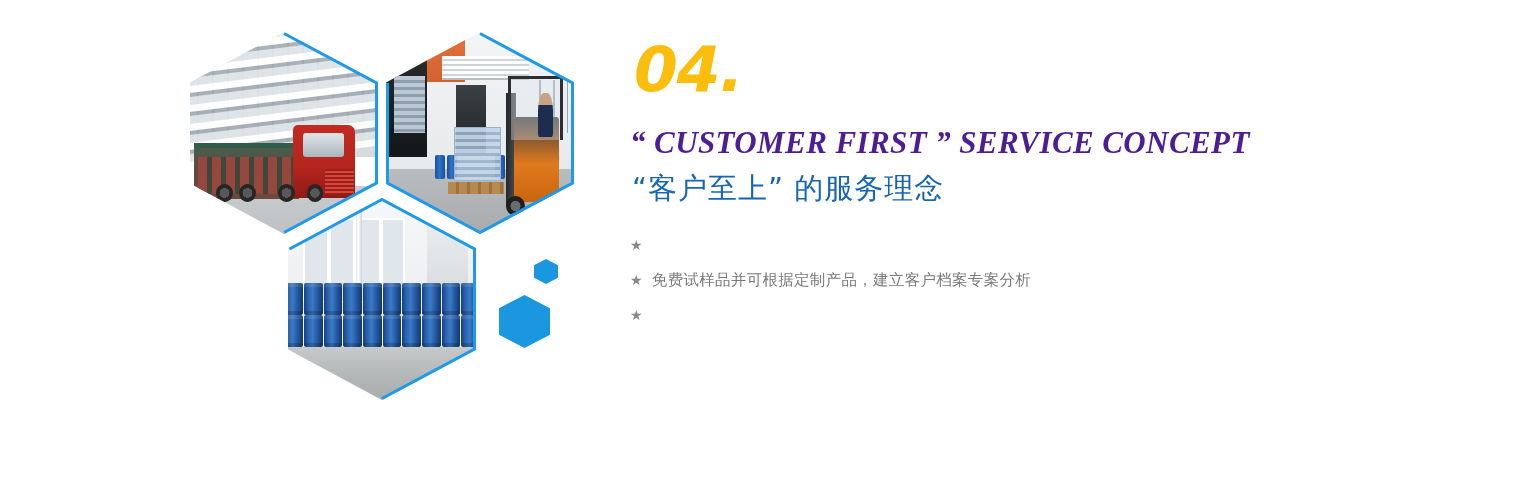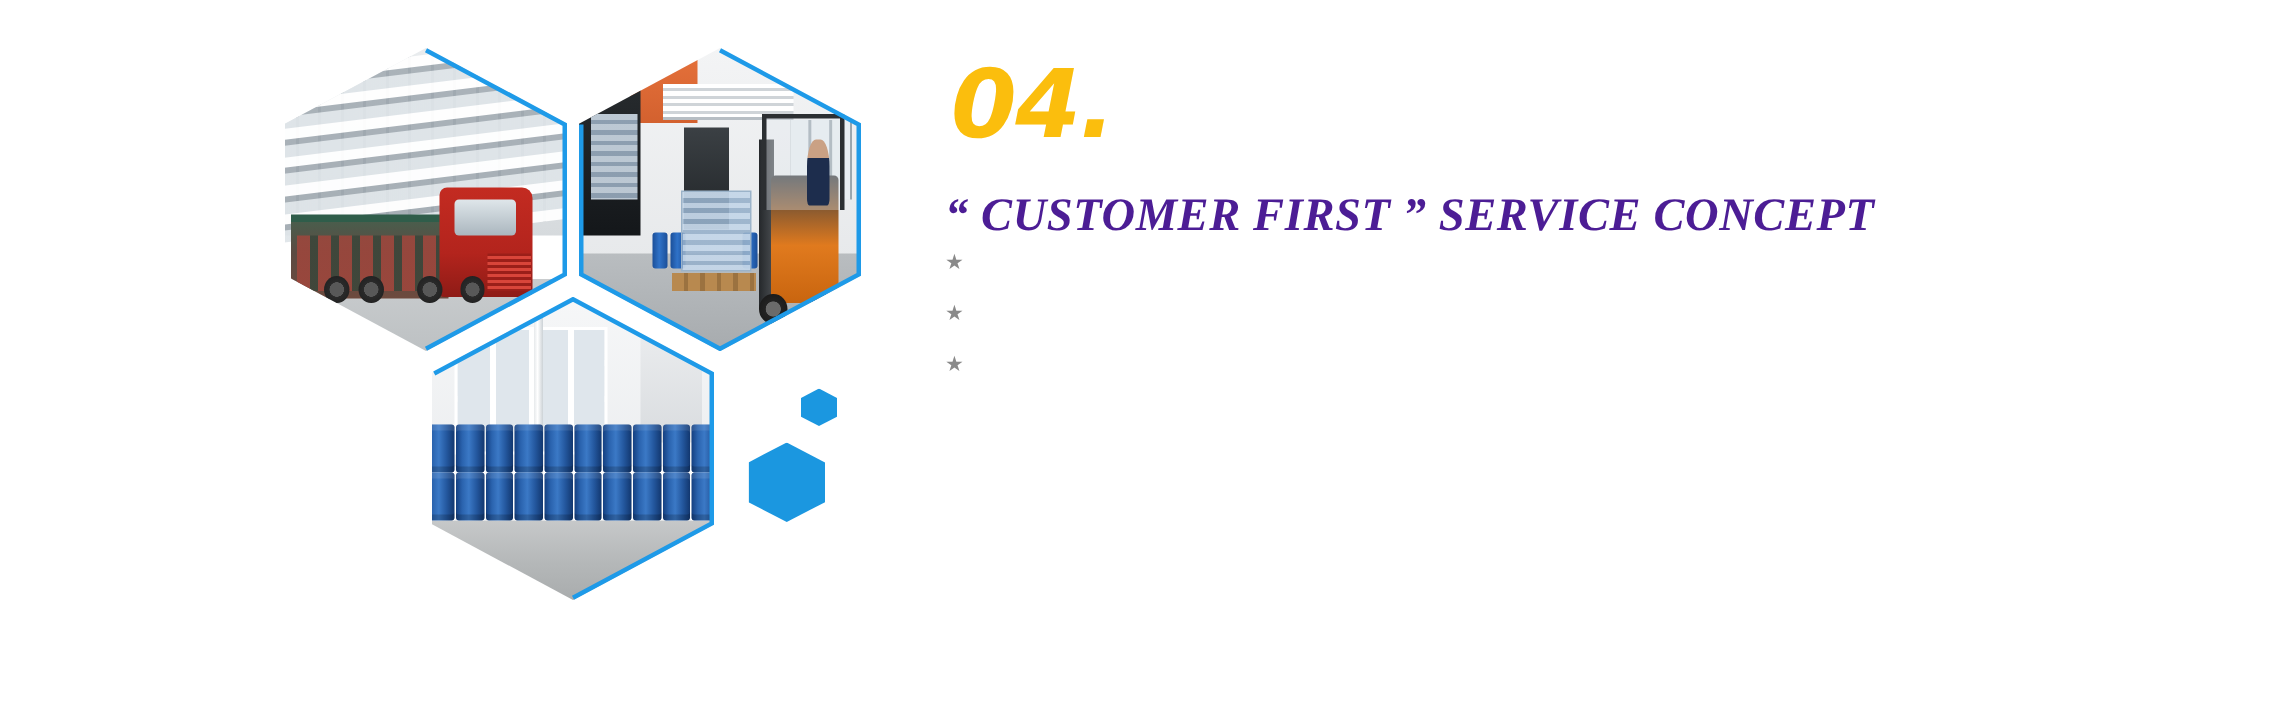--- a/index.html
+++ b/index.html
@@ -392,26 +392,28 @@
 
   <div class="deco-hex" id="deco-hex-small" style="background:#1b97e0;"></div>
   <div class="deco-hex" id="deco-hex-large" style="background:#1b97e0;"></div>
 
   <div class="content">
 
     <div class="number" style="color:#fbbe0d;">04.</div>
 
     <h2 class="headline-en" style="color:#4c1d95;">“ CUSTOMER FIRST ” SERVICE CONCEPT</h2>
 
+    <h3 class="headline-cn" style="color:#1766b3;">“客户至上” 的服务理念</h3>
 
     <ul class="bullets">
       <li class="bullet">
         <span class="bullet-star">★</span>
       </li>
       <li class="bullet">
         <span class="bullet-star">★</span>
+        <span class="bullet-text">免费试样品并可根据定制产品，建立客户档案专案分析</span>
       </li>
       <li class="bullet">
         <span class="bullet-star">★</span>
       </li>
     </ul>
   </div>
 </div>
 
 </body></html>

